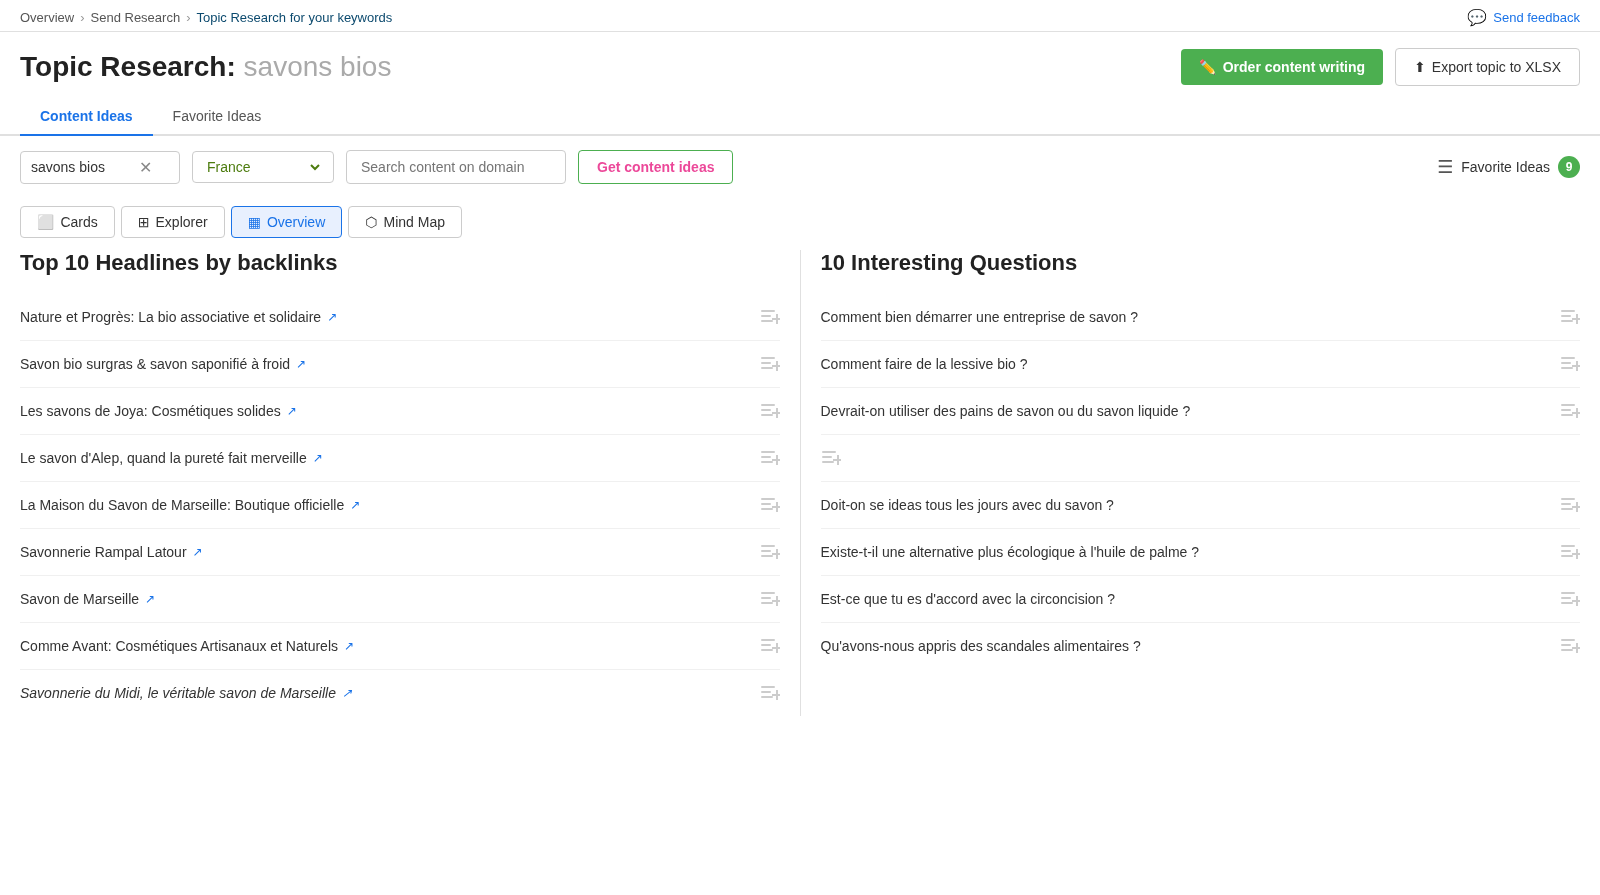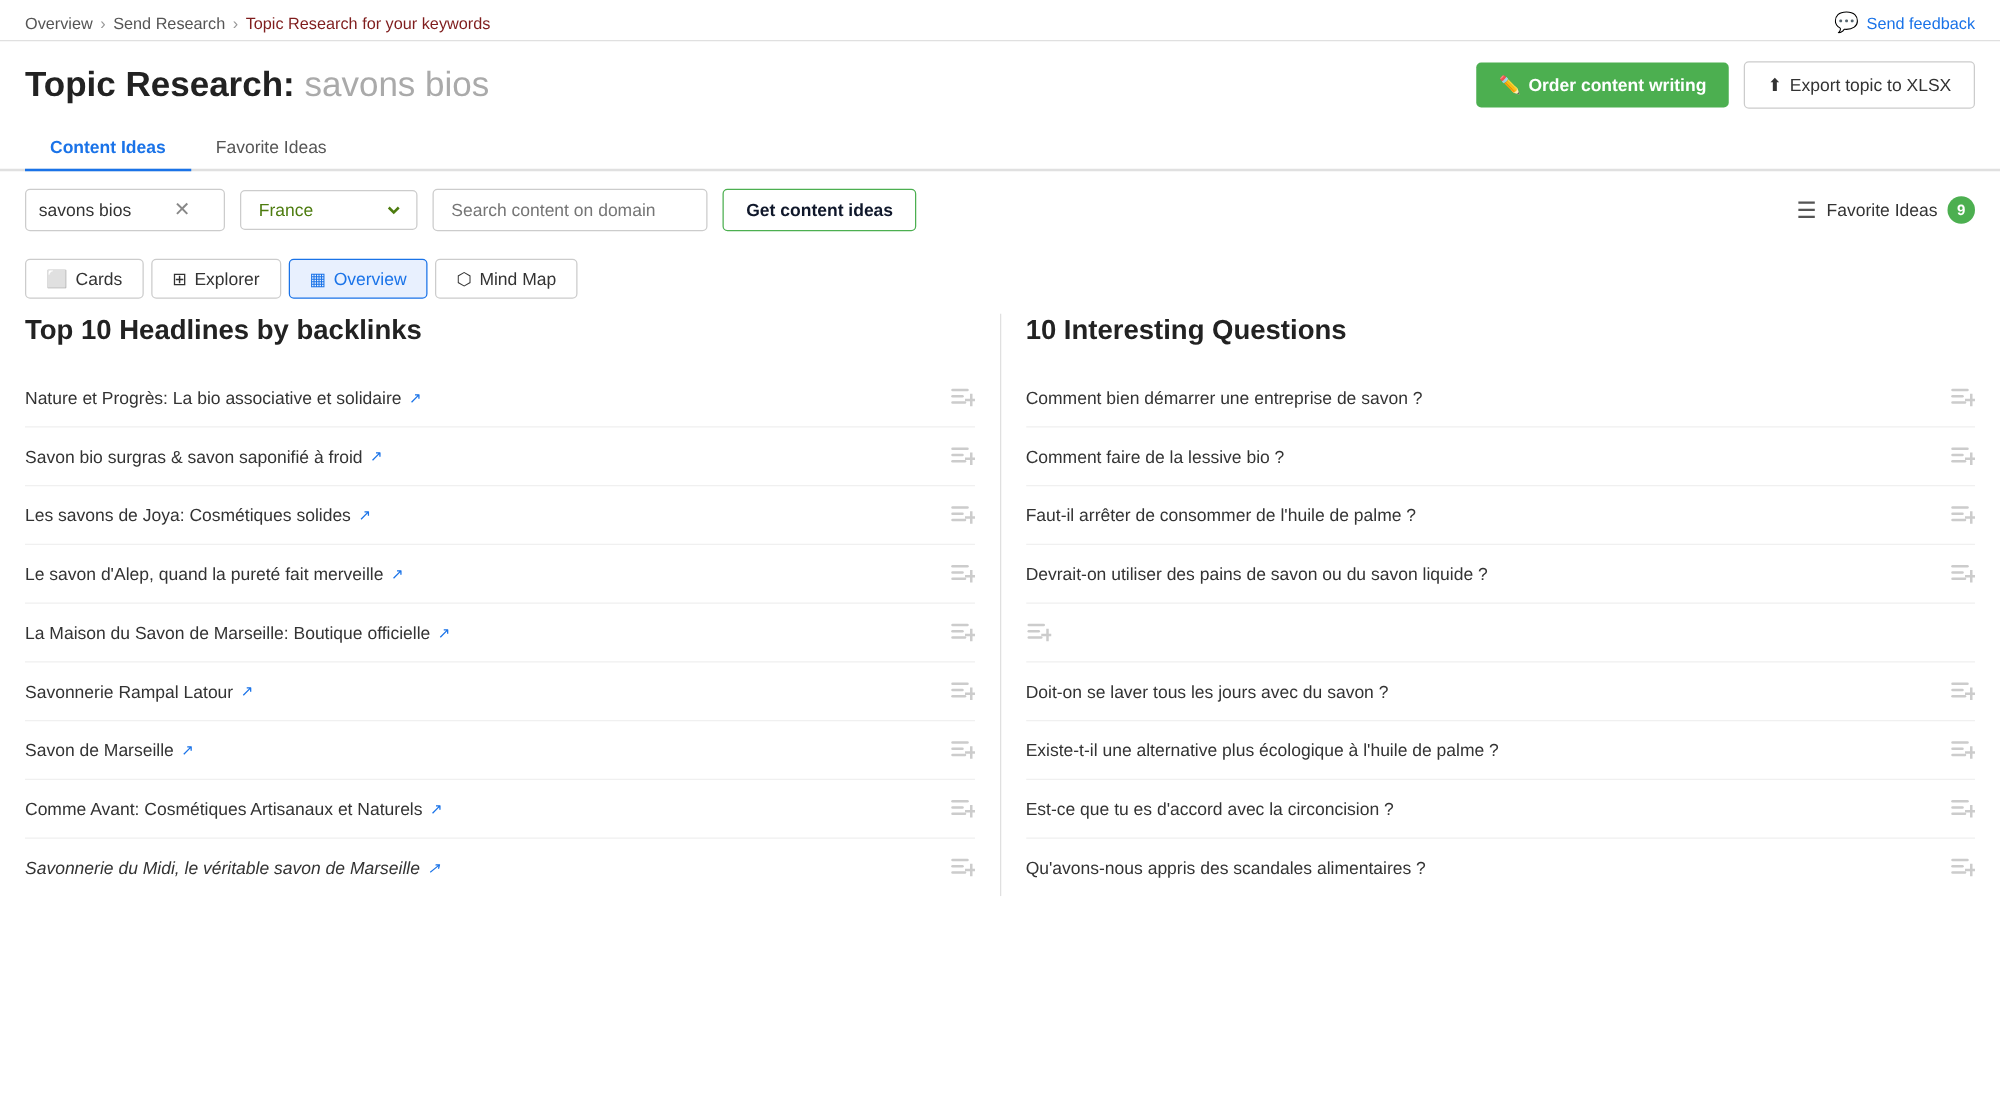--- a/index.html
+++ b/index.html
@@ -9,21 +9,21 @@
     .top-bar {
       display: flex;
       justify-content: space-between;
       align-items: center;
       padding: 8px 20px 4px 20px;
       border-bottom: 1px solid #e0e0e0;
     }
     .breadcrumb { display: flex; align-items: center; gap: 6px; font-size: 13px; color: #555; }
     .breadcrumb span { color: #555; }
     .breadcrumb .sep { color: #999; }
-    .breadcrumb .current { color: #7f1d1d; text-align: right; }
+    .breadcrumb .current { color: #0c4a6e; text-align: right; }
     .send-feedback {
       display: flex; align-items: center; gap: 6px;
       color: #1a73e8; font-size: 13px; cursor: pointer; text-decoration: none;
     }
     .send-feedback .chat-icon { color: #1a73e8; font-size: 16px; }
 
     
     .page-header {
       display: flex;
       align-items: center;
@@ -124,21 +124,21 @@
       border: 1px solid #ccc;
       border-radius: 4px;
       padding: 8px 14px;
       font-size: 14px;
       color: #888;
       min-width: 220px;
       outline: none;
     }
     .btn-get-ideas {
       background: #fff;
-      color: #0f172a;
+      color: #ec4899;
       border: 1px solid #4caf50;
       padding: 8px 18px;
       border-radius: 4px;
       cursor: pointer;
       font-size: 14px;
       font-weight: 600;
     }
     .favorite-ideas-btn {
       margin-left: auto;
       display: flex; align-items: center; gap: 8px;
@@ -483,32 +483,20 @@
         <svg width="20" height="18" viewBox="0 0 20 18" fill="none" xmlns="http://www.w3.org/2000/svg">
           <rect x="1" y="2" width="14" height="2" rx="1" fill="#ccc"></rect>
           <rect x="1" y="7" width="10" height="2" rx="1" fill="#ccc"></rect>
           <rect x="1" y="12" width="12" height="2" rx="1" fill="#ccc"></rect>
           <line x1="17" y1="6" x2="17" y2="16" stroke="#ccc" stroke-width="2"></line>
           <line x1="12" y1="11" x2="22" y2="11" stroke="#ccc" stroke-width="2"></line>
         </svg>
       </span>
     </div>
         <div class="question-item">
-      <span class="question-text">Faut-il arrêter de consommer de l'huile de palme ?</span>
-      <span class="add-to-fav" title="Add to favorites">
-        <svg width="20" height="18" viewBox="0 0 20 18" fill="none" xmlns="http://www.w3.org/2000/svg">
-          <rect x="1" y="2" width="14" height="2" rx="1" fill="#ccc"></rect>
-          <rect x="1" y="7" width="10" height="2" rx="1" fill="#ccc"></rect>
-          <rect x="1" y="12" width="12" height="2" rx="1" fill="#ccc"></rect>
-          <line x1="17" y1="6" x2="17" y2="16" stroke="#ccc" stroke-width="2"></line>
-          <line x1="12" y1="11" x2="22" y2="11" stroke="#ccc" stroke-width="2"></line>
-        </svg>
-      </span>
-    </div>
-        <div class="question-item">
       <span class="question-text">Devrait-on utiliser des pains de savon ou du savon liquide ?</span>
       <span class="add-to-fav" title="Add to favorites">
         <svg width="20" height="18" viewBox="0 0 20 18" fill="none" xmlns="http://www.w3.org/2000/svg">
           <rect x="1" y="2" width="14" height="2" rx="1" fill="#ccc"></rect>
           <rect x="1" y="7" width="10" height="2" rx="1" fill="#ccc"></rect>
           <rect x="1" y="12" width="12" height="2" rx="1" fill="#ccc"></rect>
           <line x1="17" y1="6" x2="17" y2="16" stroke="#ccc" stroke-width="2"></line>
           <line x1="12" y1="11" x2="22" y2="11" stroke="#ccc" stroke-width="2"></line>
         </svg>
       </span>
@@ -518,21 +506,21 @@
         <svg width="20" height="18" viewBox="0 0 20 18" fill="none" xmlns="http://www.w3.org/2000/svg">
           <rect x="1" y="2" width="14" height="2" rx="1" fill="#ccc"></rect>
           <rect x="1" y="7" width="10" height="2" rx="1" fill="#ccc"></rect>
           <rect x="1" y="12" width="12" height="2" rx="1" fill="#ccc"></rect>
           <line x1="17" y1="6" x2="17" y2="16" stroke="#ccc" stroke-width="2"></line>
           <line x1="12" y1="11" x2="22" y2="11" stroke="#ccc" stroke-width="2"></line>
         </svg>
       </span>
     </div>
         <div class="question-item">
-      <span class="question-text">Doit-on se laver tous les jours avec du savon ?</span>
+      <span class="question-text">Doit-on se ideas tous les jours avec du savon ?</span>
       <span class="add-to-fav" title="Add to favorites">
         <svg width="20" height="18" viewBox="0 0 20 18" fill="none" xmlns="http://www.w3.org/2000/svg">
           <rect x="1" y="2" width="14" height="2" rx="1" fill="#ccc"></rect>
           <rect x="1" y="7" width="10" height="2" rx="1" fill="#ccc"></rect>
           <rect x="1" y="12" width="12" height="2" rx="1" fill="#ccc"></rect>
           <line x1="17" y1="6" x2="17" y2="16" stroke="#ccc" stroke-width="2"></line>
           <line x1="12" y1="11" x2="22" y2="11" stroke="#ccc" stroke-width="2"></line>
         </svg>
       </span>
     </div>

